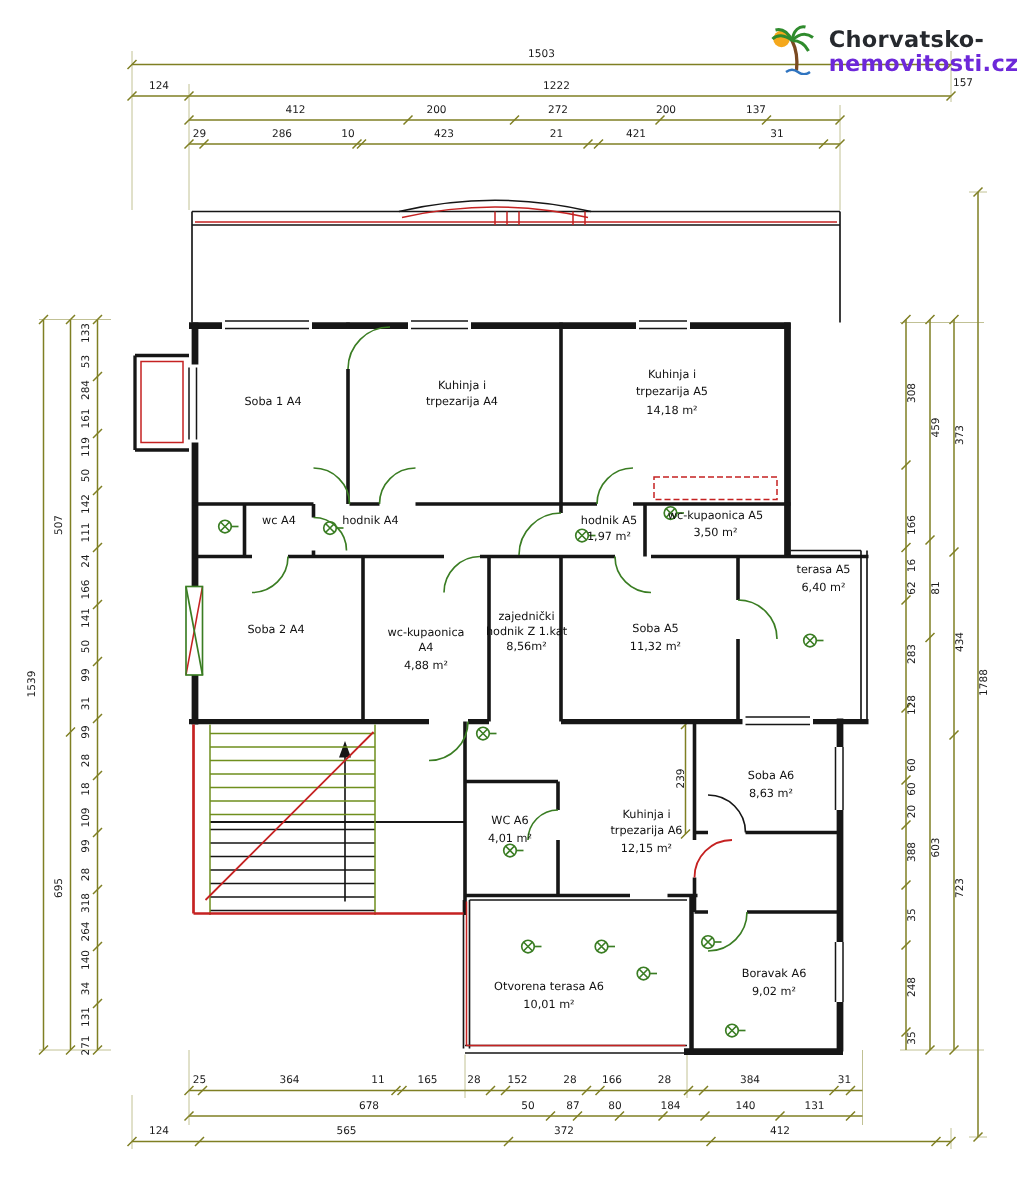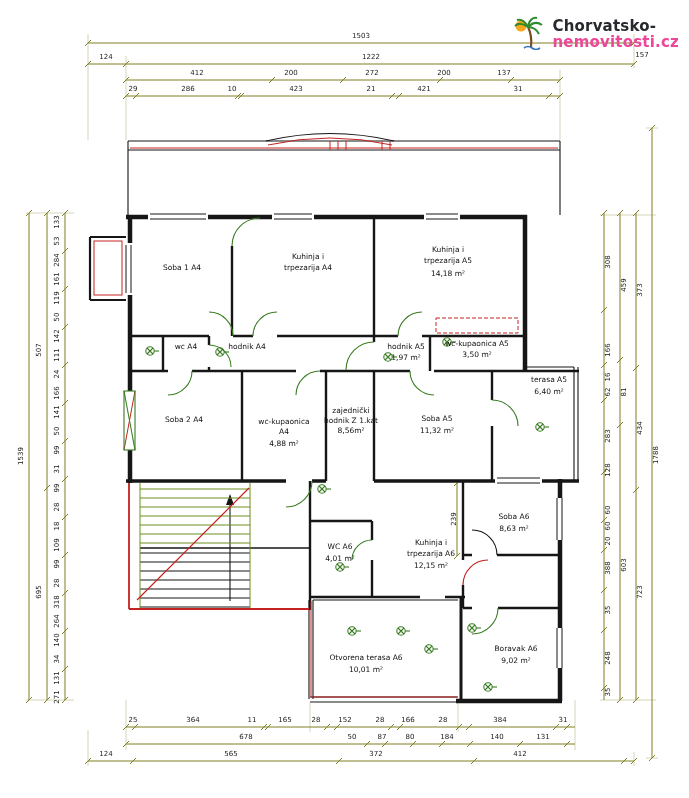--- a/index.html
+++ b/index.html
@@ -4,21 +4,21 @@
 <style>
   html,body{margin:0;padding:0;background:#ffffff;}
   .page{position:relative;width:689px;height:798px;background:#fff;overflow:hidden;
         font-family:"DejaVu Sans", sans-serif;}
   .plan-svg{position:absolute;left:0;top:0;}
   .dim{font-size:7px;fill:#1a1a1a;text-anchor:middle;font-family:"DejaVu Sans",sans-serif;}
   .room{font-size:7.5px;fill:#111;text-anchor:middle;font-family:"DejaVu Sans",sans-serif;}
   .logo{position:absolute;top:14px;right:10px;display:flex;align-items:flex-end;gap:6px;cursor:pointer;}
   .logo-text{display:flex;flex-direction:column;line-height:1.08;}
   .logo-line1{font-weight:bold;font-size:15px;color:#26292e;letter-spacing:.2px;}
-  .logo-line2{font-weight:bold;font-size:15px;color:#ec4899;letter-spacing:.2px;}
+  .logo-line2{font-weight:bold;font-size:15px;color:#6d28d9;letter-spacing:.2px;}
 </style>
 </head>
 <body>
 
 <div class="page">
 
   <svg class="plan-svg" width="689" height="798" viewBox="0 0 689 798">
 
     <defs>
       <g id="light" stroke="#3a7d23" fill="none" stroke-width="1.1">

